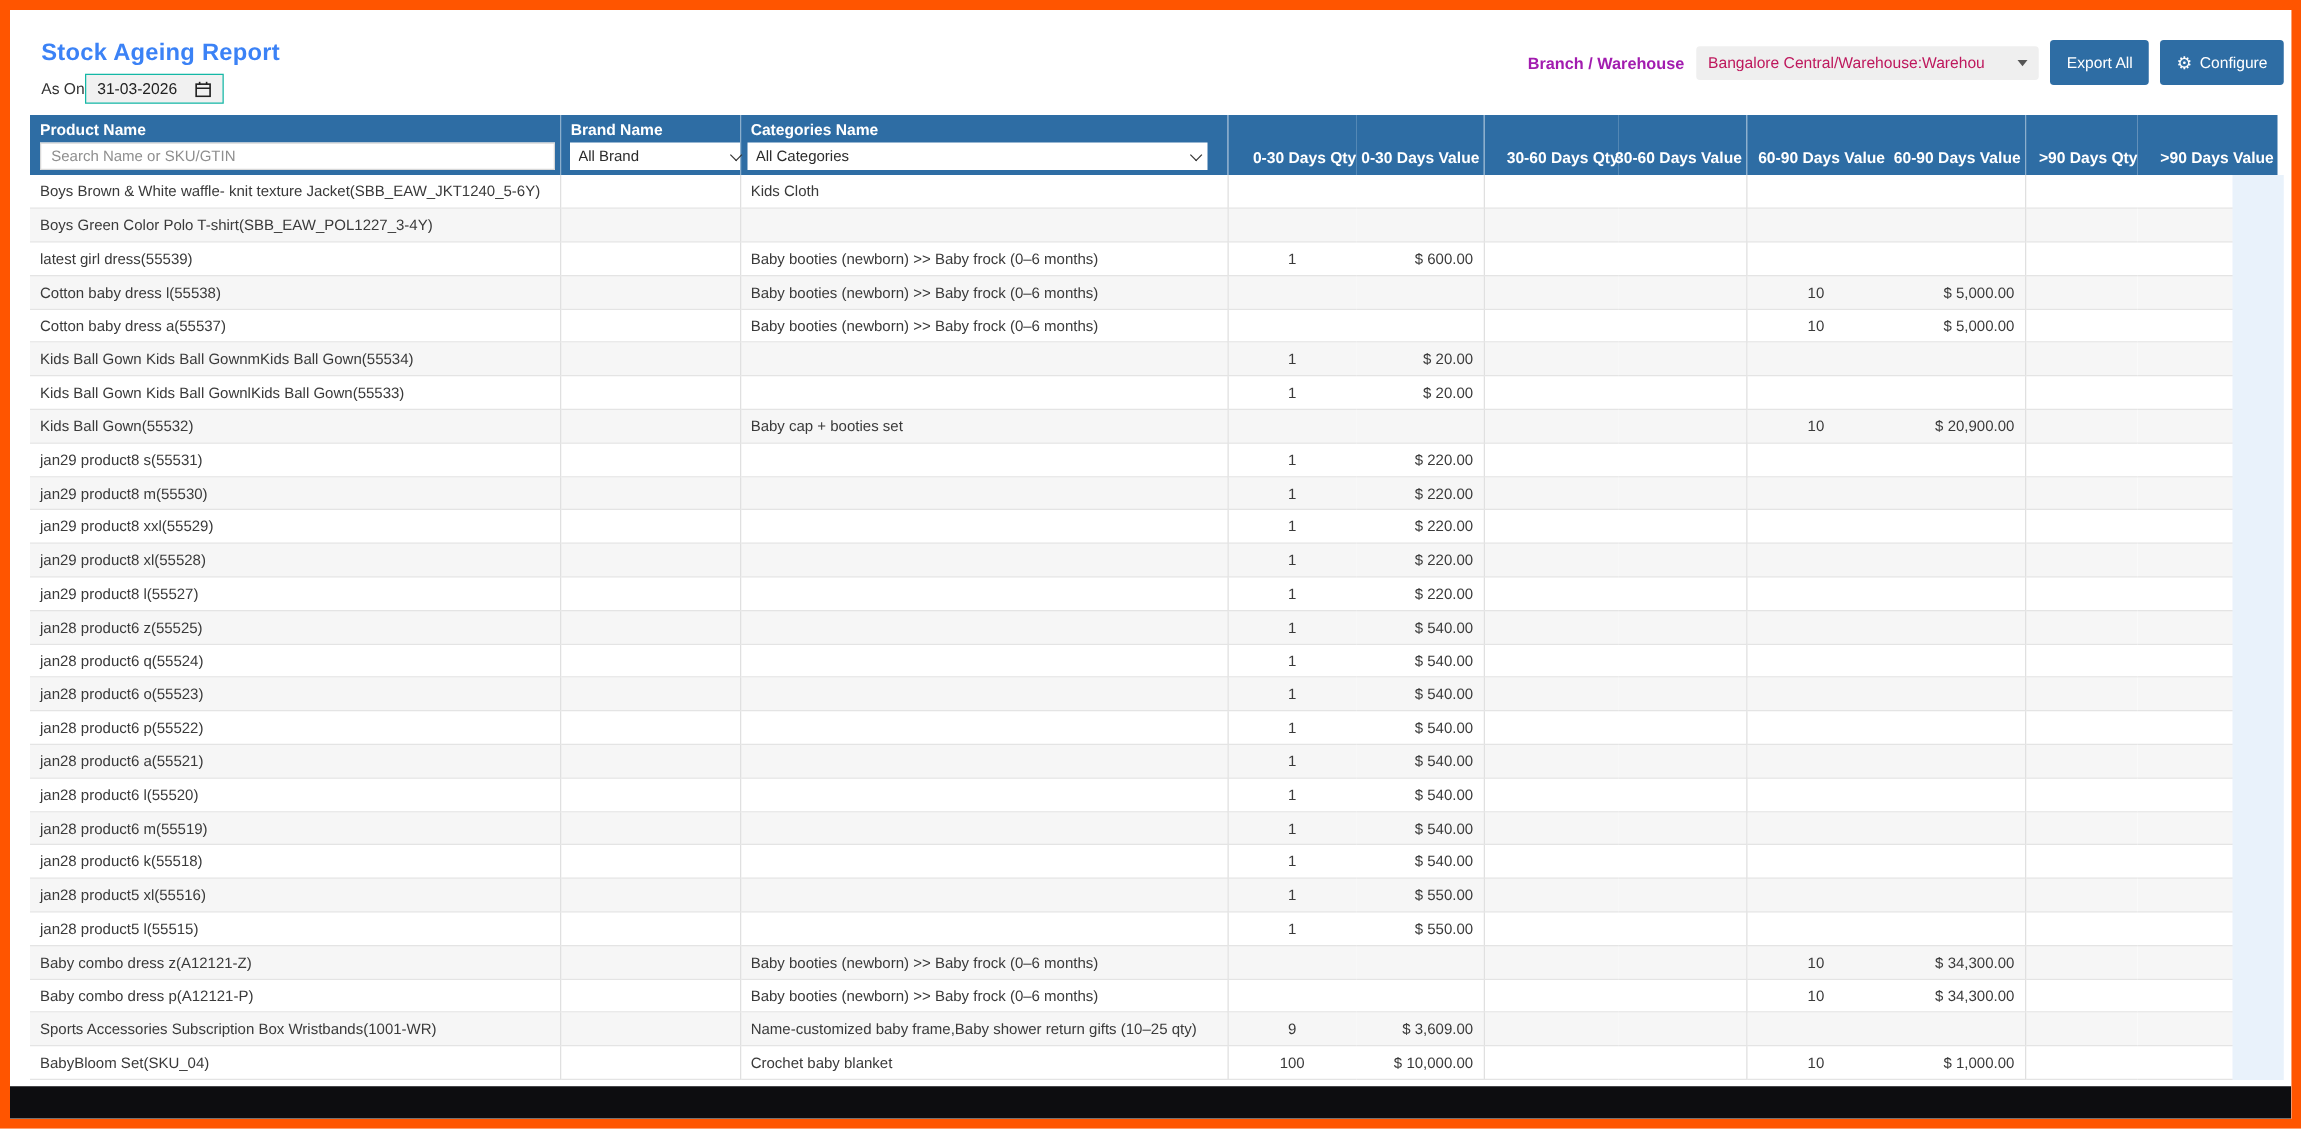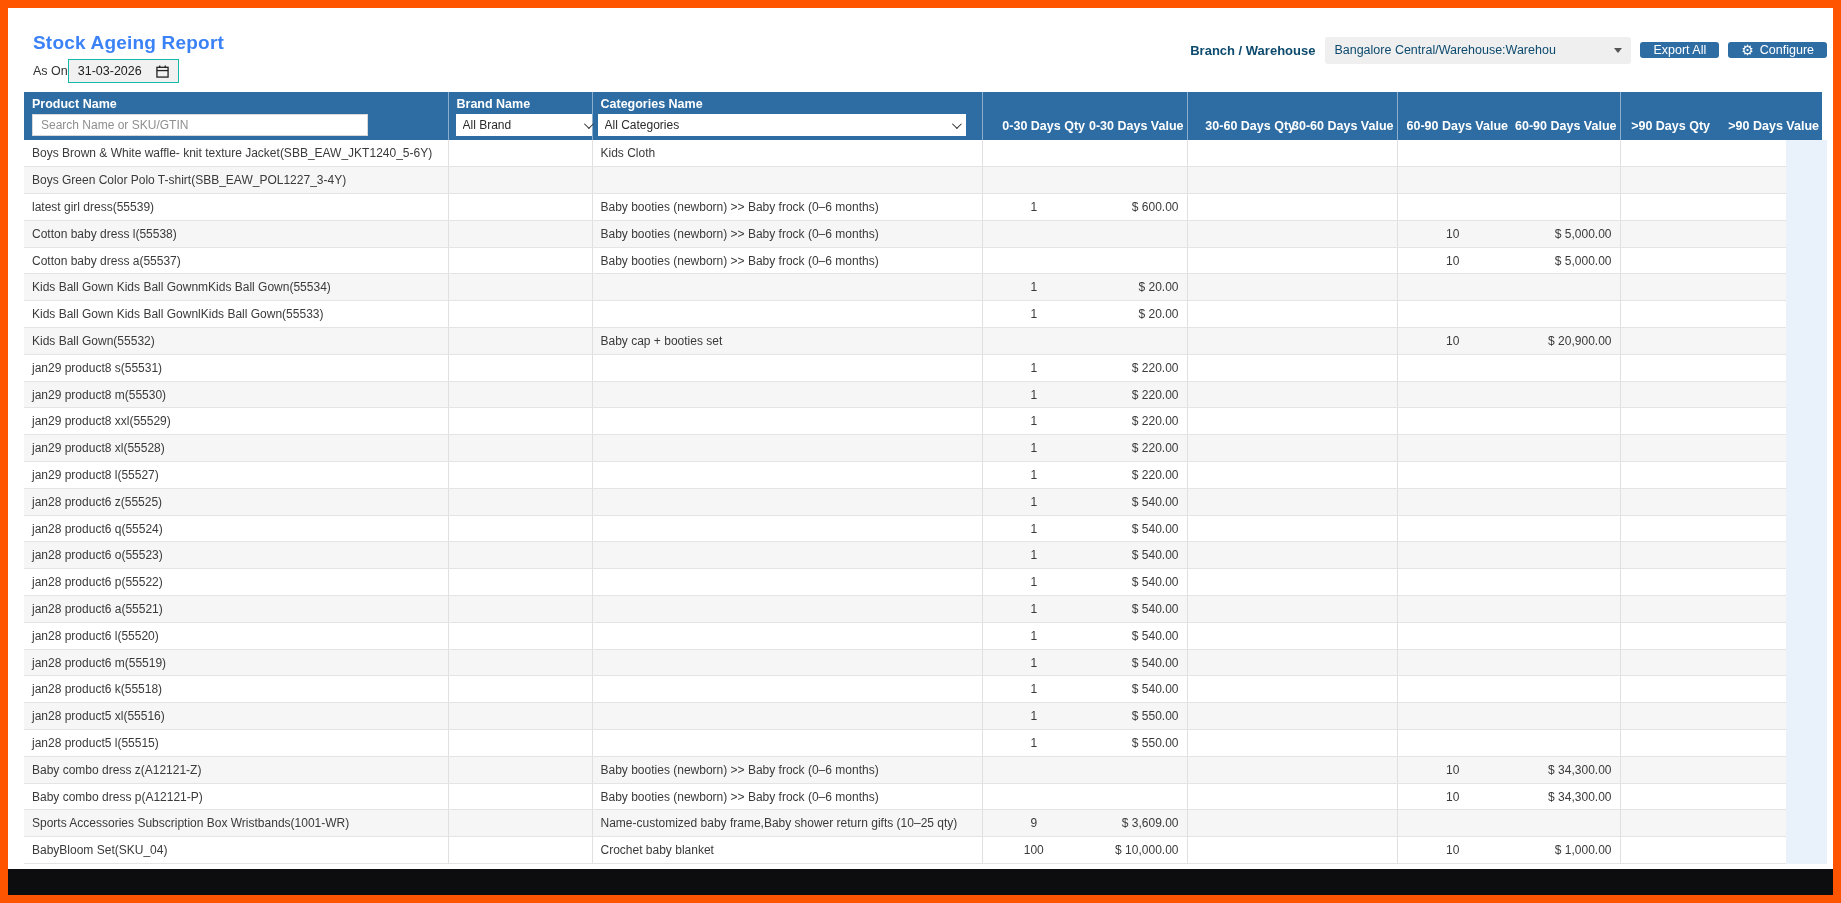--- a/index.html
+++ b/index.html
@@ -9,38 +9,38 @@
 
   
   .topbar { height: 84px; flex: 0 0 84px; display: flex; justify-content: space-between; padding: 24px 6px 0 25px; }
   .title { font-size: 19px; font-weight: 700; color: #3b82f6; line-height: 21px; letter-spacing: .2px; }
   .ason-row { margin-top: 6px; display: flex; align-items: center; }
   .ason-label { font-size: 12.5px; color: #333; }
   .date-box { background: #f1f1f1; border: 1px solid #14b8a6; height: 24px; display: flex; align-items: center; gap: 14px; padding: 0 9px; font-size: 12.5px; color: #222; cursor: pointer; }
   .cal-icon svg { display: block; }
 
   .top-right { display: flex; align-items: center; gap: 9px; margin-top: 4px; height: 28px; }
-  .bw-label { font-size: 13px; font-weight: 700; color: #0c4a6e; margin-right: 1px; }
-  .bw-select { width: 306px; height: 27px; background: #efefef; border-radius: 3px; display: flex; align-items: center; padding: 0 9px; font-size: 12.5px; color: #0c4a6e; cursor: pointer; }
+  .bw-label { font-size: 13px; font-weight: 700; color: #a21caf; margin-right: 1px; }
+  .bw-select { width: 274px; height: 27px; background: #efefef; border-radius: 3px; display: flex; align-items: center; padding: 0 9px; font-size: 12.5px; color: #be185d; cursor: pointer; }
   .bw-select .txt { flex: 1; white-space: nowrap; overflow: hidden; }
   .caret { width: 0; height: 0; border-left: 4px solid transparent; border-right: 4px solid transparent; border-top: 5px solid #555; margin-left: 6px; flex: 0 0 auto; }
-  .btn { height: 16px; background: #2e6da4; color: #fff; font-size: 12.5px; border: none; border-radius: 3px; padding: 0 13px; cursor: pointer; display: flex; align-items: center; gap: 6px; font-family: inherit; }
+  .btn { height: 36px; background: #2e6da4; color: #fff; font-size: 12.5px; border: none; border-radius: 3px; padding: 0 13px; cursor: pointer; display: flex; align-items: center; gap: 6px; font-family: inherit; }
   .gear { font-size: 14px; line-height: 1; }
 
   
   .table-zone { position: relative; margin: 0 11px 0 16px; width: 1798px; flex: 0 0 auto; }
   table { border-collapse: collapse; table-layout: fixed; width: 1798px; }
   thead th { background: #2e6da4; height: 48px; padding: 0; vertical-align: top; text-align: left; font-weight: 700; color: #fff; }
   thead th.sep { border-right: 1px solid rgba(255,255,255,.45); }
   .hlabel { font-size: 12.5px; line-height: 19px; padding: 3px 0 0 8px; white-space: nowrap; }
   .hfill { display: flex; flex-direction: column; height: 48px; justify-content: flex-end; align-items: flex-end; }
   .hnum { font-size: 12.5px; padding-bottom: 7px; white-space: nowrap; }
   .hnum.center { text-align: center; }
   .hnum.right { text-align: right; padding-right: 3px; }
-  .search-input { display: block; width: 336px; margin: 0 0 0 8px; height: 22px; border: 1px solid #d8d8d8; font-size: 12px; padding: 0 8px; color: #333; font-family: inherit; outline: none; }
+  .search-input { display: block; width: 412px; margin: 0 0 0 8px; height: 22px; border: 1px solid #d8d8d8; font-size: 12px; padding: 0 8px; color: #333; font-family: inherit; outline: none; }
   .search-input::placeholder { color: #8f8f8f; }
   .hselect { height: 22px; background: #fff; display: flex; align-items: center; font-size: 12px; color: #2b2b2b; padding: 0 7px; cursor: pointer; font-weight: 400; }
   .hselect .txt { flex: 1; white-space: nowrap; overflow: hidden; }
   .hselect.brand { width: 142px; margin-left: 7px; }
   .hselect.cats { width: 368px; margin-left: 5px; }
   .chev { width: 7px; height: 7px; border-right: 1.7px solid #333; border-bottom: 1.7px solid #333; transform: rotate(45deg) translateY(-2px); flex: 0 0 auto; margin-left: 6px; }
 
   tbody td { height: 26.8px; font-size: 12px; color: #3a3a3a; border-bottom: 1px solid #e4e4e4; white-space: nowrap; overflow: hidden; padding: 0; }
   tbody tr:nth-child(even) td { background: #f6f6f6; }
   tbody td.txt { padding: 0 8px; }

